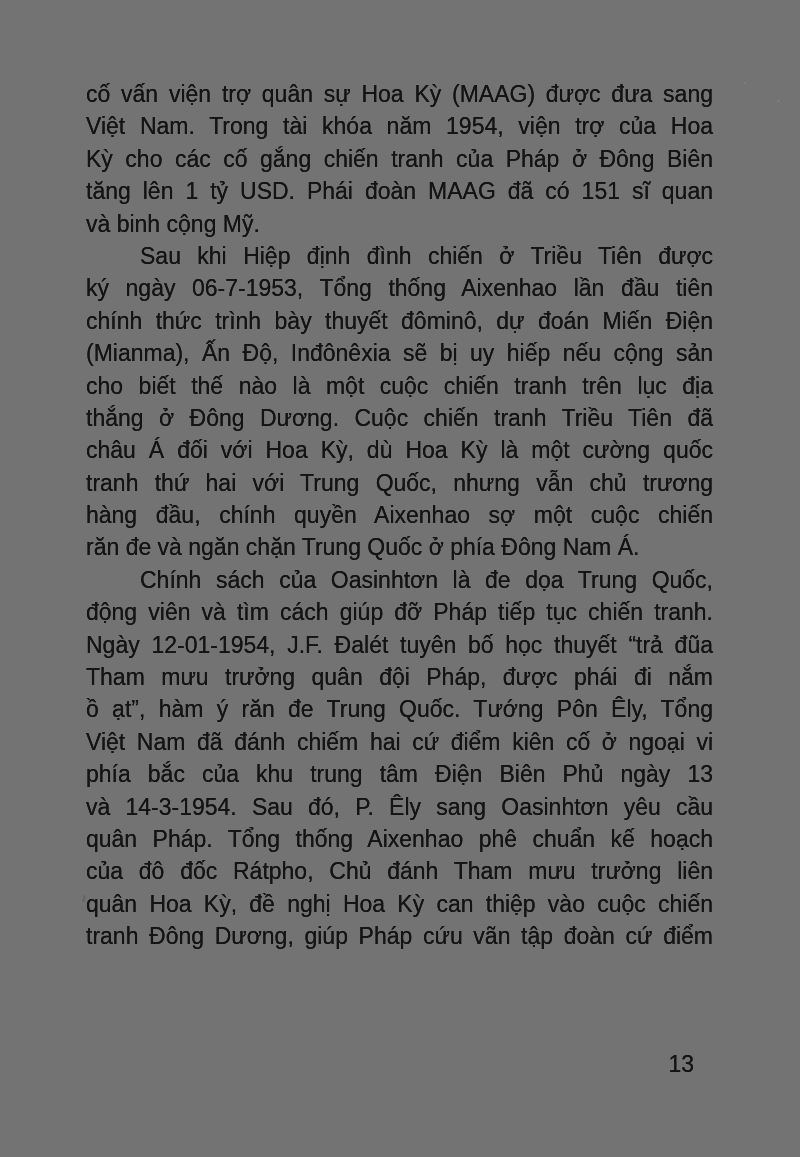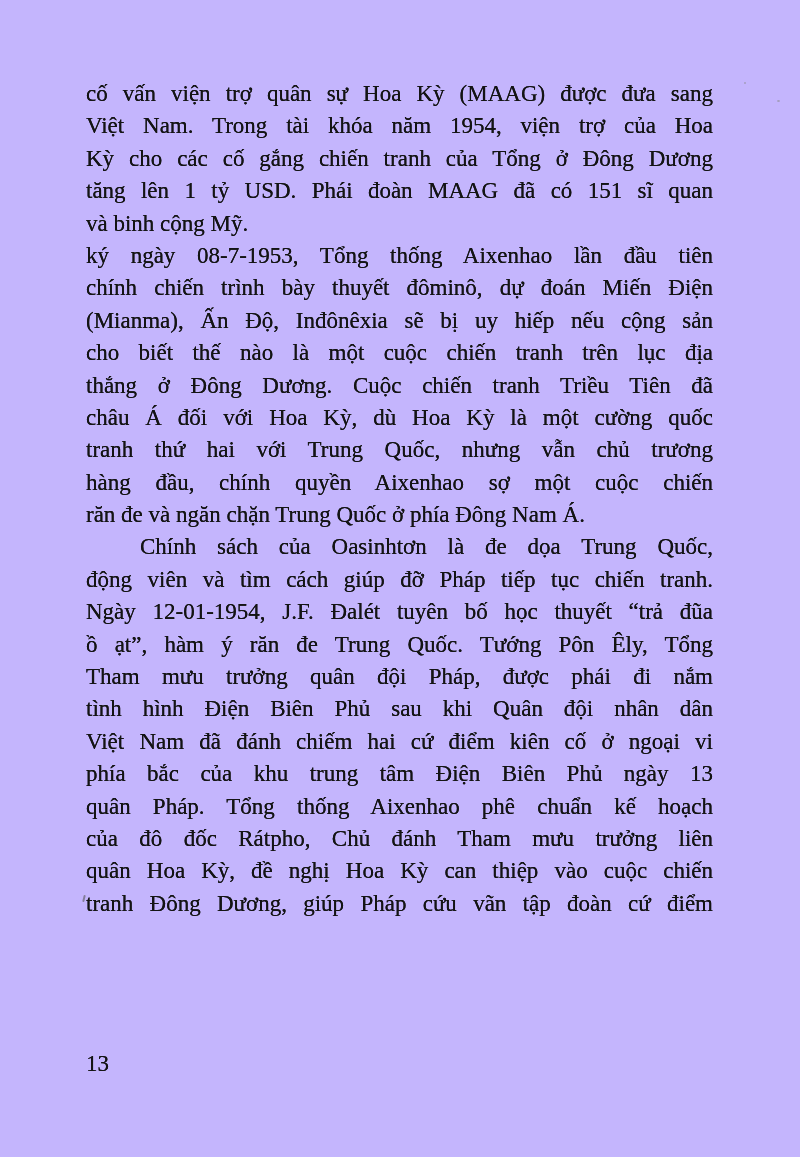--- a/index.html
+++ b/index.html
@@ -4,23 +4,23 @@
 <style>
   html, body {
     margin: 0;
     padding: 0;
     background: #fbfbf9;
   }
   .page {
     position: relative;
     width: 800px;
     height: 1157px;
-    background: #c4b5fd;
+    background: #737373;
     overflow: hidden;
-    font-family: Liberation Serif, serif;
+    font-family: Liberation Sans, sans-serif;
     color: #141414;
   }
   .text-block {
     position: absolute;
     left: 86px;
     top: 78px;
     width: 627px;
     font-size: 23px;
     line-height: 32.4px;
     text-shadow: 0 0 0.45px currentColor; 
@@ -29,24 +29,24 @@
   .line {
     text-align: justify;
     text-align-last: justify;
     height: 32.4px;
     overflow: visible;
   }
   .line.pfirst { text-indent: 54px; }
   .line.plast { text-align-last: left; }
   .page-number {
     position: absolute;
-    left: 86px;
+    left: 80px;
     top: 1051px;
     width: 614px;
-    text-align: left;
+    text-align: right;
     font-size: 23px;
     text-shadow: 0 0 0.45px currentColor;
   }
   
   .speck {
     position: absolute;
     background: #8a8a8a;
     border-radius: 50%;
     opacity: 0.55;
   }
@@ -69,44 +69,45 @@
 
 <div class="page">
   <div class="speck speck-1"></div>
   <div class="speck speck-2"></div>
   <div class="tick-mark"></div>
 
   <div class="text-block" id="text-block">
       <div class="paragraph">
         <div class="line">cố vấn viện trợ quân sự Hoa Kỳ (MAAG) được đưa sang</div>
         <div class="line">Việt Nam. Trong tài khóa năm 1954, viện trợ của Hoa</div>
-        <div class="line">Kỳ cho các cố gắng chiến tranh của Tổng ở Đông Dương</div>
+        <div class="line">Kỳ cho các cố gắng chiến tranh của Pháp ở Đông Biên</div>
         <div class="line">tăng lên 1 tỷ USD. Phái đoàn MAAG đã có 151 sĩ quan</div>
         <div class="line plast">và binh cộng Mỹ.</div>
       </div>
       <div class="paragraph">
-        <div class="line">ký ngày 08-7-1953, Tổng thống Aixenhao lần đầu tiên</div>
-        <div class="line">chính chiến trình bày thuyết đôminô, dự đoán Miến Điện</div>
+        <div class="line pfirst">Sau khi Hiệp định đình chiến ở Triều Tiên được</div>
+        <div class="line">ký ngày 06-7-1953, Tổng thống Aixenhao lần đầu tiên</div>
+        <div class="line">chính thức trình bày thuyết đôminô, dự đoán Miến Điện</div>
         <div class="line">(Mianma), Ấn Độ, Inđônêxia sẽ bị uy hiếp nếu cộng sản</div>
         <div class="line">cho biết thế nào là một cuộc chiến tranh trên lục địa</div>
         <div class="line">thắng ở Đông Dương. Cuộc chiến tranh Triều Tiên đã</div>
         <div class="line">châu Á đối với Hoa Kỳ, dù Hoa Kỳ là một cường quốc</div>
         <div class="line">tranh thứ hai với Trung Quốc, nhưng vẫn chủ trương</div>
         <div class="line">hàng đầu, chính quyền Aixenhao sợ một cuộc chiến</div>
         <div class="line plast">răn đe và ngăn chặn Trung Quốc ở phía Đông Nam Á.</div>
       </div>
       <div class="paragraph">
         <div class="line pfirst">Chính sách của Oasinhtơn là đe dọa Trung Quốc,</div>
         <div class="line">động viên và tìm cách giúp đỡ Pháp tiếp tục chiến tranh.</div>
         <div class="line">Ngày 12-01-1954, J.F. Đalét tuyên bố học thuyết “trả đũa</div>
+        <div class="line">Tham mưu trưởng quân đội Pháp, được phái đi nắm</div>
         <div class="line">ồ ạt”, hàm ý răn đe Trung Quốc. Tướng Pôn Êly, Tổng</div>
-        <div class="line">Tham mưu trưởng quân đội Pháp, được phái đi nắm</div>
-        <div class="line">tình hình Điện Biên Phủ sau khi Quân đội nhân dân</div>
         <div class="line">Việt Nam đã đánh chiếm hai cứ điểm kiên cố ở ngoại vi</div>
         <div class="line">phía bắc của khu trung tâm Điện Biên Phủ ngày 13</div>
+        <div class="line">và 14-3-1954. Sau đó, P. Êly sang Oasinhtơn yêu cầu</div>
         <div class="line">quân Pháp. Tổng thống Aixenhao phê chuẩn kế hoạch</div>
         <div class="line">của đô đốc Rátpho, Chủ đánh Tham mưu trưởng liên</div>
         <div class="line">quân Hoa Kỳ, đề nghị Hoa Kỳ can thiệp vào cuộc chiến</div>
         <div class="line">tranh Đông Dương, giúp Pháp cứu vãn tập đoàn cứ điểm</div>
       </div>
     </div>
 
   <div class="page-number">13</div>
 </div>
 

